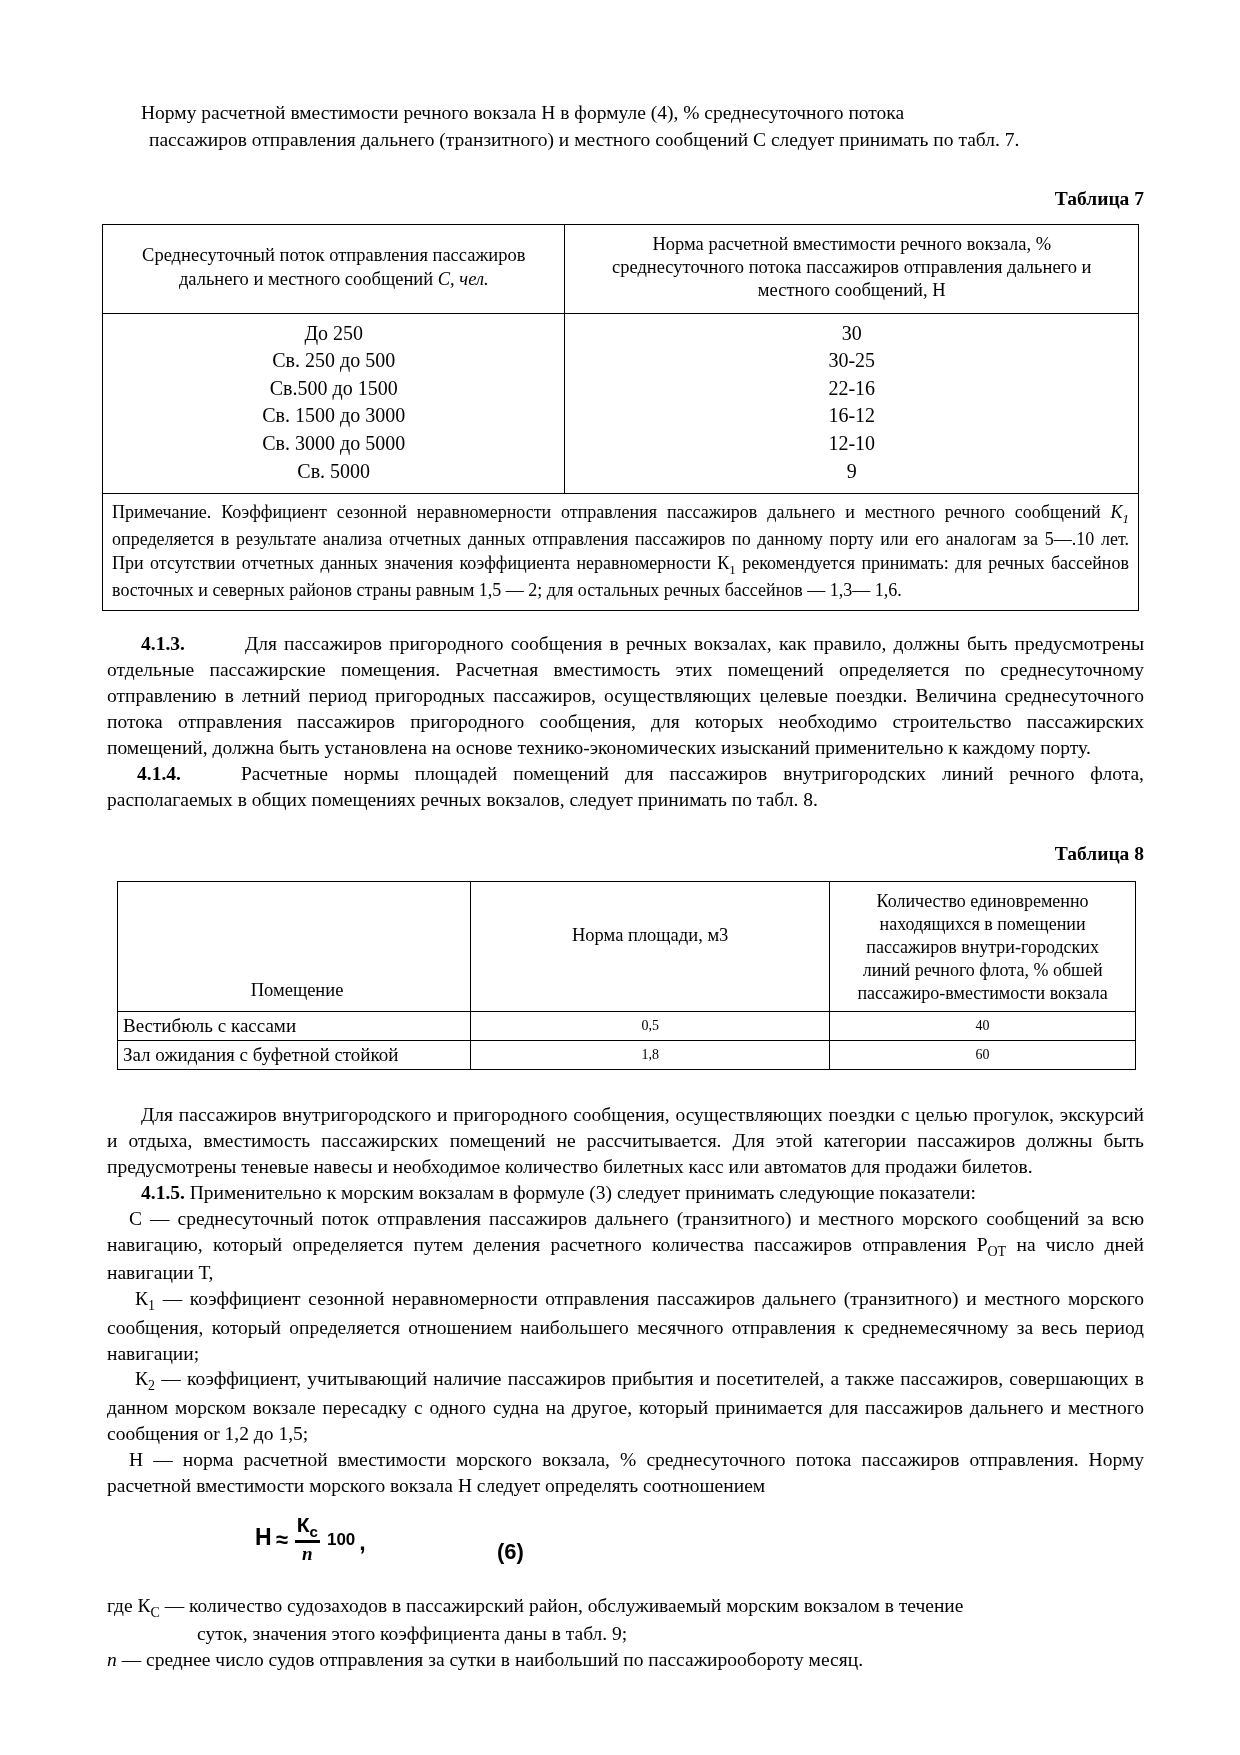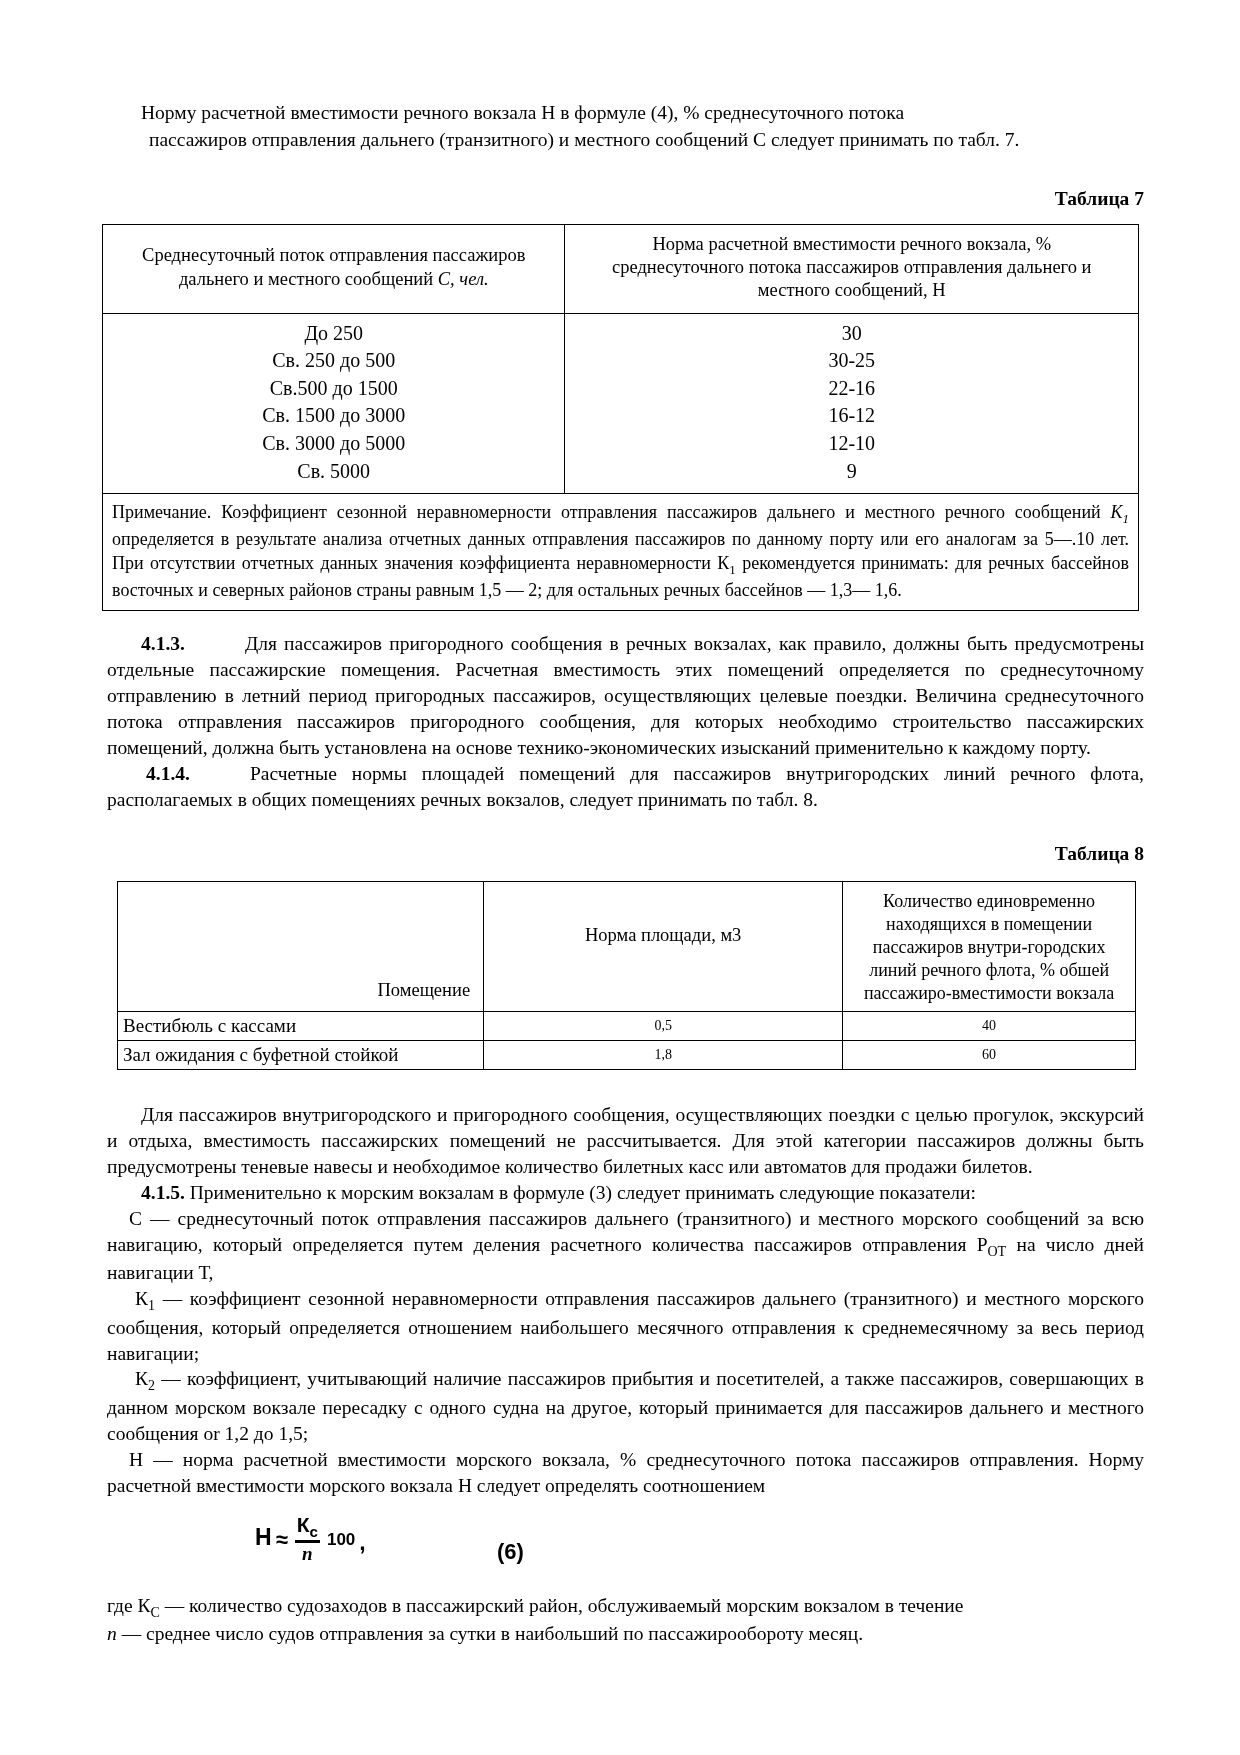--- a/index.html
+++ b/index.html
@@ -82,23 +82,23 @@
     padding: 6px 9px 8px 9px;
     text-align: justify;
     text-align-last: left;
   }
 
   
   .wrap8 { padding: 0 8px 0 10px; }
   .t8 { width: 975px; }
   .t8 .h1 {
     font-size: 18.5px;
-    text-align: right;
+    text-align: center;
     vertical-align: bottom;
-    padding: 0 13px 10px 6px;
+    padding: 0 0 10px 6px;
     height: 115px;
   }
   .t8 .h2 {
     font-size: 18.5px;
     text-align: center;
     vertical-align: middle;
     padding: 0 6px 22px 6px;
   }
   .t8 .h3 {
     font-size: 18px;
@@ -230,21 +230,21 @@
     <tr>
       <td class="notecell" colspan="2"><span>Примечание.</span><span> Коэффициент сезонной неравномерности   отправления пассажиров дальнего и местного речного сообщений </span><span class="i">К</span><span class="sub i">1</span><span> определяется в результате анализа отчетных данных отправления пассажиров по данному порту или его аналогам за 5—.10 лет. При отсутствии отчетных данных значения коэффициента неравномерности К</span><span class="sub">1</span><span> рекомендуется принимать: для речных бассейнов восточных и северных районов страны равным 1,5 — 2; для остальных речных бассейнов — 1,3— 1,6.</span></td>
     </tr>
   </tbody>
     </table>
 
   <div class="gap-sm"></div>
 
   <p class="hang" style="margin-top:14px"><span class="sec-num" style="margin-left:34px">4.1.3.</span><span style="display:inline-block;width:60px"></span><span>Для пассажиров пригородного сообщения в речных вокзалах, как правило, должны быть предусмотрены отдельные пассажирские помещения. Расчетная вместимость этих помещений определяется по среднесуточному отправлению в летний период пригородных пассажиров, осуществляющих целевые поездки. Величина среднесуточного потока отправления пассажиров пригородного сообщения, для которых необходимо строительство пассажирских помещений, должна быть установлена на основе технико-экономических изысканий применительно к каждому порту.</span></p>
 
-  <p class="hang"><span class="sec-num" style="margin-left:39px">4.1.4.</span><span style="display:inline-block;width:60px"></span><span>Расчетные нормы площадей помещений для пассажиров внутригородских линий речного флота, располагаемых в общих помещениях речных вокзалов, следует принимать по табл. 8.</span></p>
+  <p class="hang"><span class="sec-num" style="margin-left:30px">4.1.4.</span><span style="display:inline-block;width:60px"></span><span>Расчетные нормы площадей помещений для пассажиров внутригородских линий речного флота, располагаемых в общих помещениях речных вокзалов, следует принимать по табл. 8.</span></p>
 
   <div class="tbl-caption" style="margin-top:30px;margin-bottom:16px">Таблица 8</div>
 
   <div class="wrap8">
   <table class="doc t8">
     <tbody>
           <tr>
       <td class="h1" style="width:34%">Помещение</td>
       <td class="h2" style="width:34%">Норма площади, м3</td>
       <td class="h3">
@@ -289,17 +289,17 @@
         <span class="num"><span>К</span><span class="sub">с</span></span>
         <span class="bar"></span>
         <span class="den">n</span>
       </span>
       <span class="hundred">100</span>
       <span class="comma">,</span>
     </div>
     <div class="fnum">(6)</div>
   </div>
 
-  <p class="hang"><span>где К</span><span class="sub">С</span><span> — количество судозаходов в пассажирский район, обслуживаемый морским вокзалом  в    течение</span></p>
+  <p class="hang"><span>где К</span><span class="sub">С</span><span> — количество судозаходов в пассажирский район, обслуживаемый морским вокзалом  в    течение</span><span class="ind2">суток, значения  этого  коэффициента  даны в табл. 9;</span></p>
 
   <p class="hang"><span class="i">n</span><span> — среднее   число   судов  отправления за сутки в наибольший по пассажирообороту месяц.</span></p>
 
 </div>
 
 </body></html>

